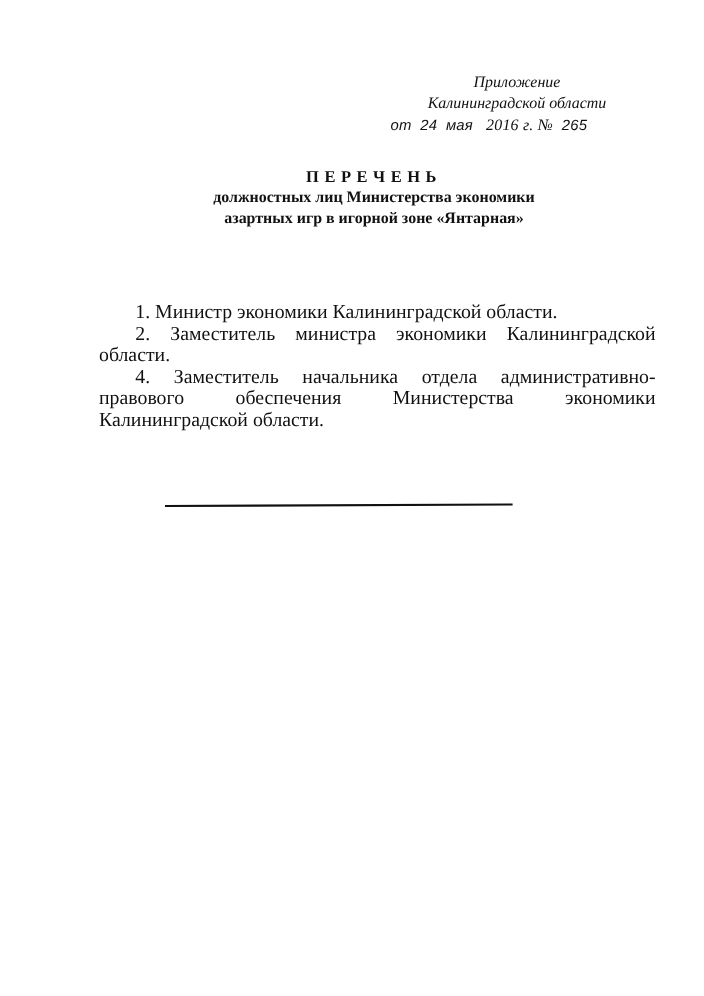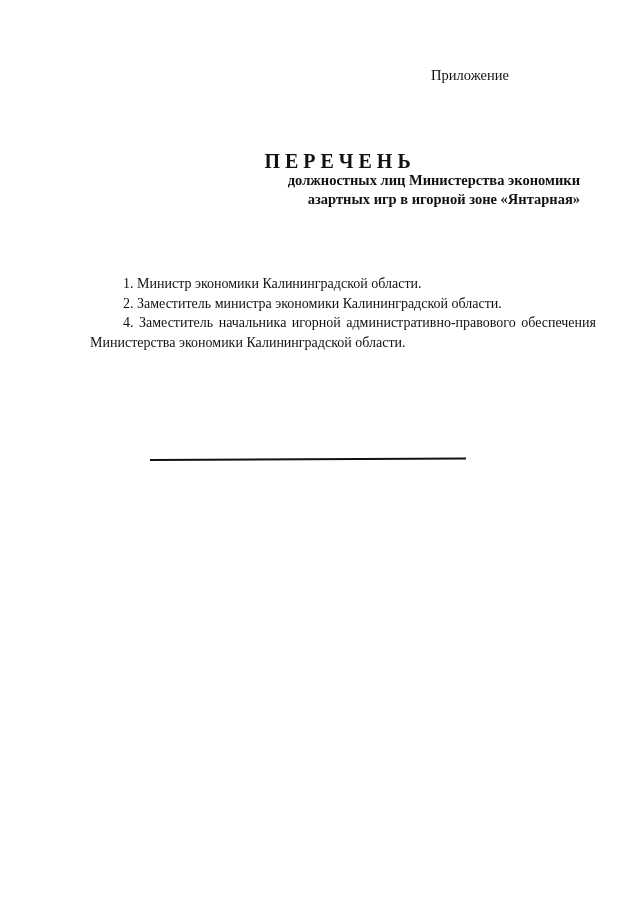--- a/index.html
+++ b/index.html
@@ -16,20 +16,21 @@
       color: #111;
     }
     .appendix {
       position: absolute;
       left: 345px;
       top: 66px;
       width: 250px;
       text-align: center;
       font-size: 14.5px;
       line-height: 19px;
+      font-style: italic;
     }
     .appendix .line { display: block; white-space: nowrap; }
     .appendix .date-line {
       text-align: left;
       padding-left: 10px;
       font-family: "Liberation Sans", sans-serif;
       font-size: 13.5px;
       letter-spacing: 0.2px;
     }
     .appendix .date-line .serif {
@@ -41,30 +42,30 @@
       left: 100px;
       top: 152px;
       width: 480px;
       text-align: center;
       font-weight: bold;
       font-size: 14.5px;
       line-height: 19px;
     }
     .title-block .heading {
       letter-spacing: 5px;
-      font-size: 20px;
+      font-size: 15px;
       display: block;
     }
-    .title-block .sub { display: block; white-space: nowrap; text-align: right; }
+    .title-block .sub { display: block; white-space: nowrap; }
     .list {
       position: absolute;
       left: 90px;
       top: 274px;
       width: 506px;
-      font-size: 14px;
+      font-size: 18px;
       line-height: 19.5px;
     }
     .item {
       text-indent: 33px;
       text-align: justify;
       text-align-last: left;
     }
     .item.spread {
       text-align: justify;
     }
@@ -77,36 +78,45 @@
       background: #111;
       transform: rotate(-0.25deg);
       transform-origin: left center;
     }
   </style>
 </head>
 <body>
 
 <div class="appendix">
   <span class="line">Приложение</span>
+  <span class="line">Калининградской области</span>
+  <span class="line date-line">
+    <span>от</span>&nbsp;
+    <span>24</span>&nbsp;
+    <span>мая</span>&nbsp;&nbsp;
+    <span class="serif">2016 г.</span>
+    <span class="serif">№</span>&nbsp;
+    <span>265</span>
+  </span>
 </div>
 
 <div class="title-block">
   <span class="heading">ПЕРЕЧЕНЬ</span>
   <span class="sub">должностных лиц Министерства экономики</span>
   <span class="sub">азартных игр в игорной зоне «Янтарная»</span>
 </div>
 
 <div class="list">
   <div class="item">
     <span>1.</span>
     <span>Министр экономики Калининградской области.</span>
   </div>
   <div class="item">
     <span>2.</span>
     <span>Заместитель министра экономики Калининградской области.</span>
   </div>
   <div class="item spread">
     <span>4.</span>
-    <span>Заместитель начальника игорной административно-правового обеспечения Министерства экономики Калининградской области.</span>
+    <span>Заместитель начальника отдела административно-правового обеспечения Министерства экономики Калининградской области.</span>
   </div>
 </div>
 
 <div class="rule"></div>
 
 </body></html>

